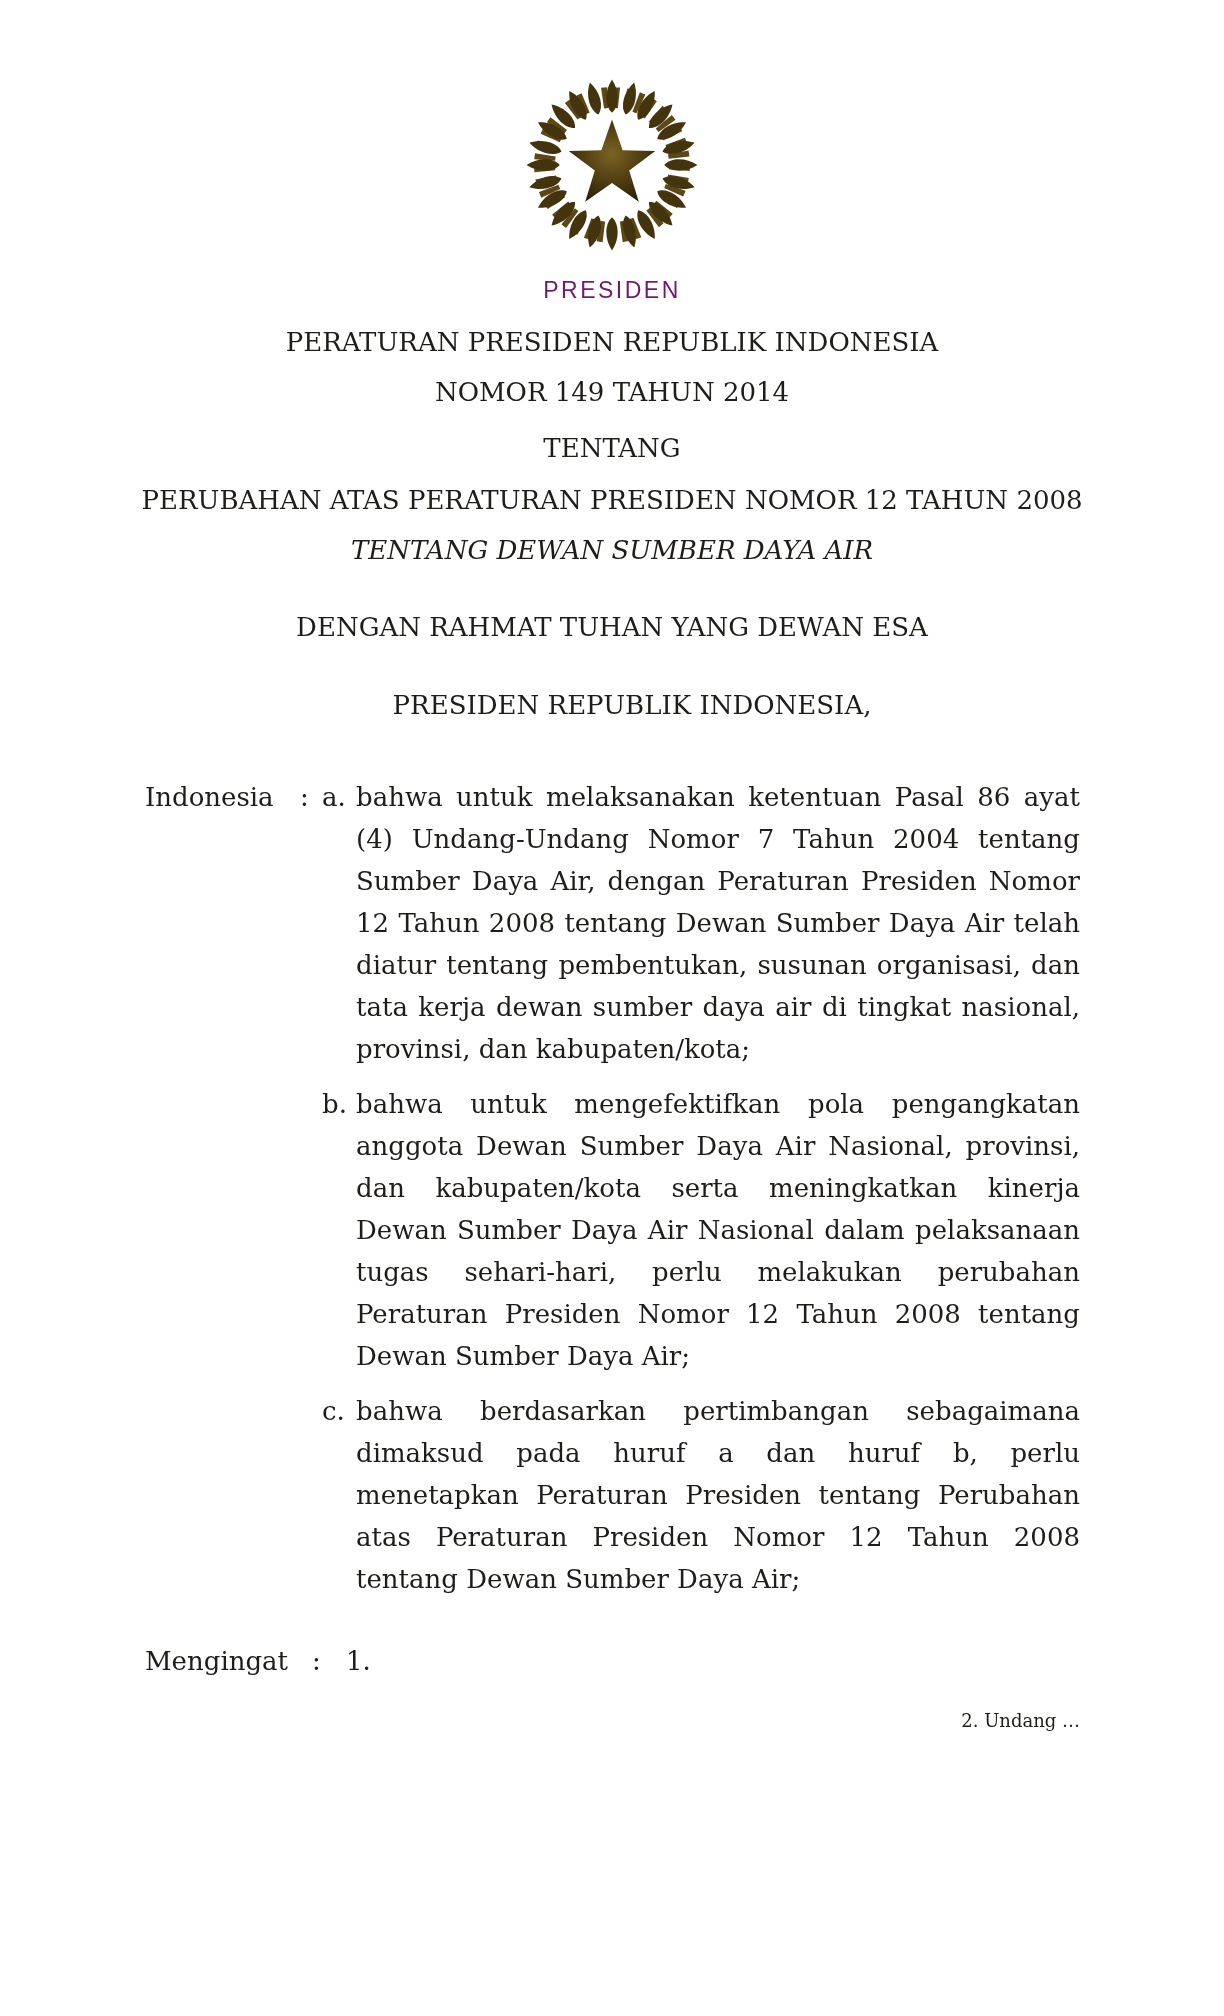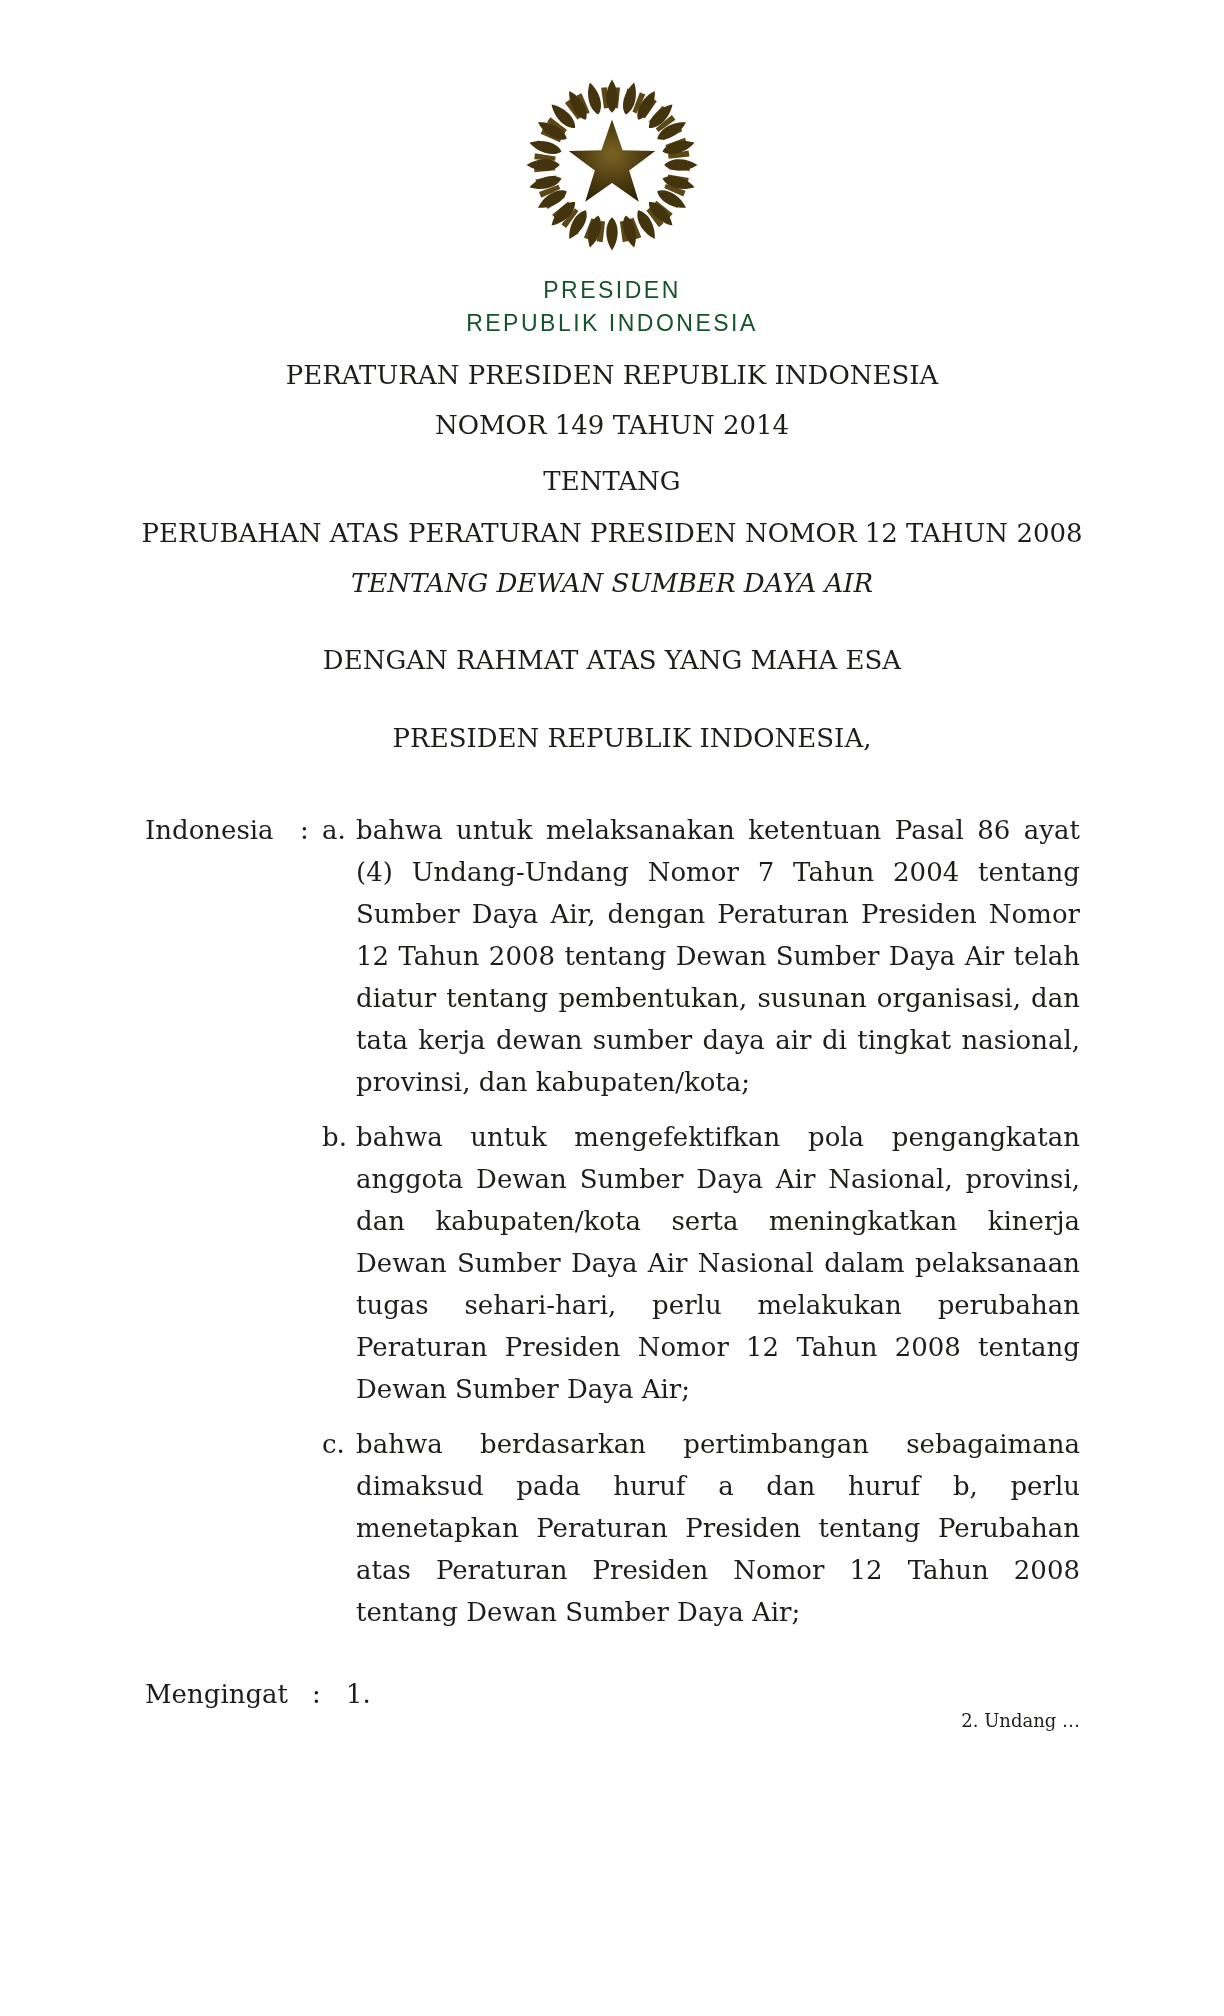--- a/index.html
+++ b/index.html
@@ -20,21 +20,21 @@
     overflow: hidden;
   }
   .emblem-wrap {
     text-align: center;
     height: 196px;
   }
   .letterhead {
     margin-top: 8px;
     text-align: center;
     font-family: "Liberation Sans", sans-serif;
-    color: #14532d;
+    color: #701a75;
     font-size: 23px;
     line-height: 33px;
     letter-spacing: 2.5px;
   }
   .title-block {
     text-align: center;
     font-size: 26px;
     line-height: 38px;
   }
   .title-block p { margin: 12px; }
@@ -107,30 +107,29 @@
           <use href="#leaf" transform="rotate(330 100 100)"></use>
           <use href="#leaf" transform="rotate(345 100 100)"></use>
         </g>
       </g>
       <path fill="url(#starGrad)" d="M100,52 L111.2,84.6 L145.6,85.2 L118.1,105.9 L128.2,138.8 L100,119 L71.8,138.8 L81.9,105.9 L54.4,85.2 L88.8,84.6 Z"></path>
     </svg>
   </div>
 
   <div class="letterhead">
     <div>PRESIDEN</div>
-    <div>REPUBLIK INDONESIA</div>
   </div>
 
   <div class="title-block">
     <p class="t-line1">PERATURAN PRESIDEN REPUBLIK INDONESIA</p>
     <p class="t-line2">NOMOR 149 TAHUN 2014</p>
     <p class="t-tentang">TENTANG</p>
     <p class="t-sub1">PERUBAHAN ATAS PERATURAN PRESIDEN NOMOR 12 TAHUN 2008</p>
     <p class="t-sub2">TENTANG DEWAN SUMBER DAYA AIR</p>
-    <p class="t-invocation">DENGAN RAHMAT ATAS YANG MAHA ESA</p>
+    <p class="t-invocation">DENGAN RAHMAT TUHAN YANG DEWAN ESA</p>
     <p class="t-authority">PRESIDEN REPUBLIK INDONESIA,</p>
   </div>
 
   <div class="clause-grid menimbang">
     <div class="c-label">Indonesia</div>
     <div class="c-colon">:</div>
     <div class="c-marker">a.</div>
     <div class="c-text">bahwa untuk melaksanakan ketentuan Pasal 86 ayat (4) Undang-Undang Nomor 7 Tahun 2004 tentang Sumber Daya Air, dengan Peraturan Presiden Nomor 12 Tahun 2008 tentang Dewan Sumber Daya Air telah diatur tentang pembentukan, susunan organisasi, dan tata kerja dewan sumber daya air di tingkat nasional, provinsi, dan kabupaten/kota;</div>
 
     <div class="c-label"></div>

